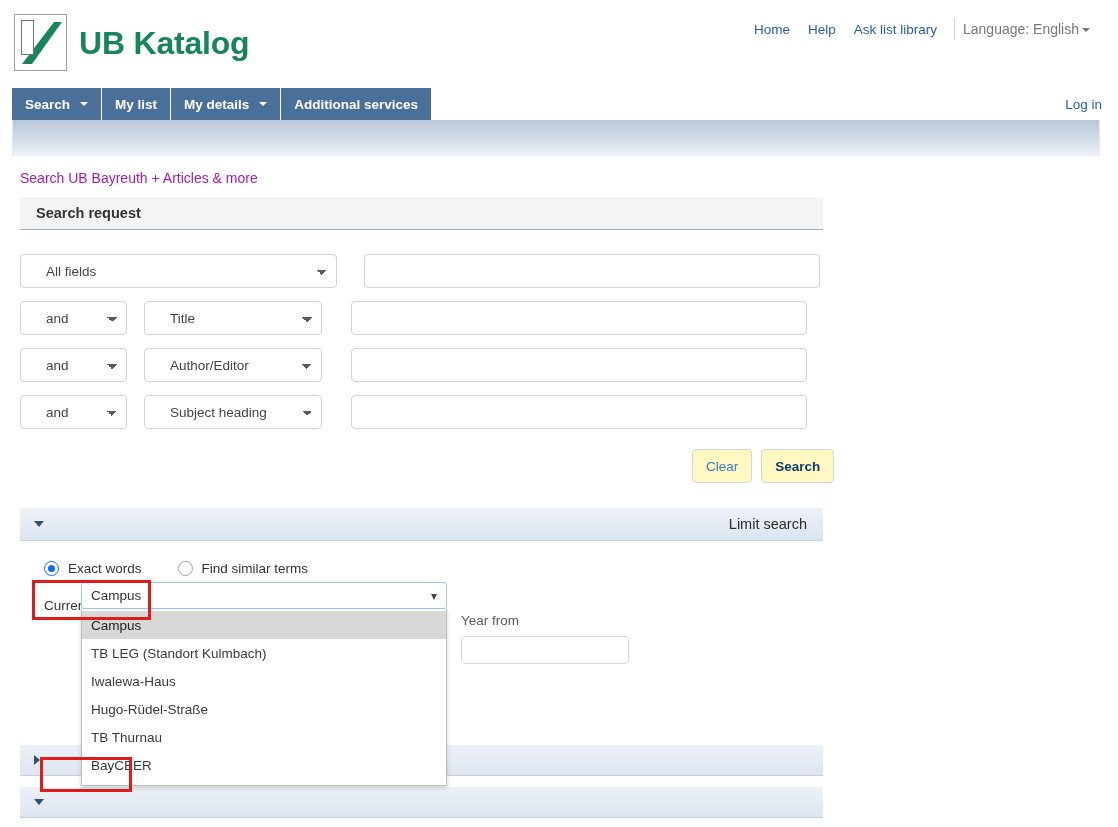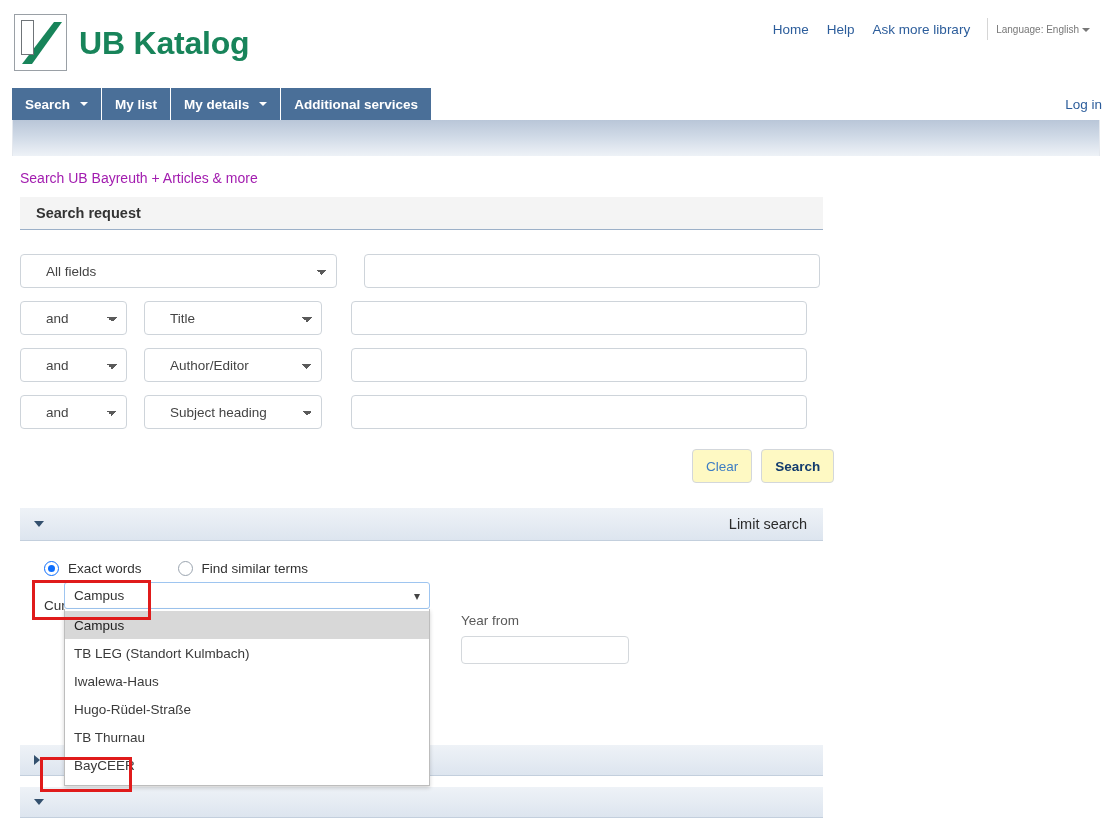--- a/index.html
+++ b/index.html
@@ -41,21 +41,21 @@
     position:absolute; right:26px; top:18px;
     display:flex; align-items:center; gap:0; font-size:13.5px;
   }
   .top-links a {
     color:#2c5d9b; text-decoration:none; padding:0 9px; white-space:nowrap;
   }
   .top-divider {
     width:1px; height:22px; background:#d6d6d6; margin:0 8px;
   }
   .lang {
-    color:#777; font-size:10px; padding-right:2px; white-space:nowrap; cursor:pointer;
+    color:#777; font-size:14px; padding-right:2px; white-space:nowrap; cursor:pointer;
   }
   .caret-dn {
     display:inline-block; width:0;height:0;
     border-left:4px solid transparent; border-right:4px solid transparent;
     border-top:4px solid currentColor; vertical-align:middle; margin-left:3px;
   }
 
   
   .navbar {
     position:relative; height:32px; background:#ffffff;
@@ -158,21 +158,21 @@
     display:inline-block;
   }
 
   
   .anno {
     position:absolute; border:3px solid #e01b1b; pointer-events:none; z-index:40;
     background:transparent;
   }
 
   
-  .dd-wrap { position:absolute; left:44px; top:41px; z-index:30; }
+  .dd-wrap { position:absolute; left:61px; top:41px; z-index:30; }
   .dd-closed {
     width:366px; height:27px;
     border:1px solid #9ec5f0; border-radius:3px;
     background:#fff; display:flex; align-items:center;
     padding:0 9px; font-size:13.5px; color:#333; cursor:pointer;
   }
   .dd-chev { margin-left:auto; color:#444; font-size:12px; line-height:1; }
   .dd-list {
     width:366px; background:#fff;
     border:1px solid #bdbdbd; border-top:none;
@@ -220,21 +220,21 @@
           <polygon points="34,2 42,2 12,44 2,44" fill="#18845a"></polygon>
         </svg>
         <div class="bar"></div>
       </div>
       <div class="brand-title">UB Katalog</div>
     </div>
 
     <div class="top-links">
       <a href="#">Home</a>
       <a href="#">Help</a>
-      <a href="#">Ask more library</a>
+      <a href="#">Ask list library</a>
       <div class="top-divider"></div>
       <span class="lang"><span>Language: English</span><i class="caret-dn"></i></span>
     </div>
   </div>
 
   <div class="navbar">
     <div class="nav-items">
       <div class="nav-item">
         <span>Search</span>
         <i class="caret-dn"></i>

